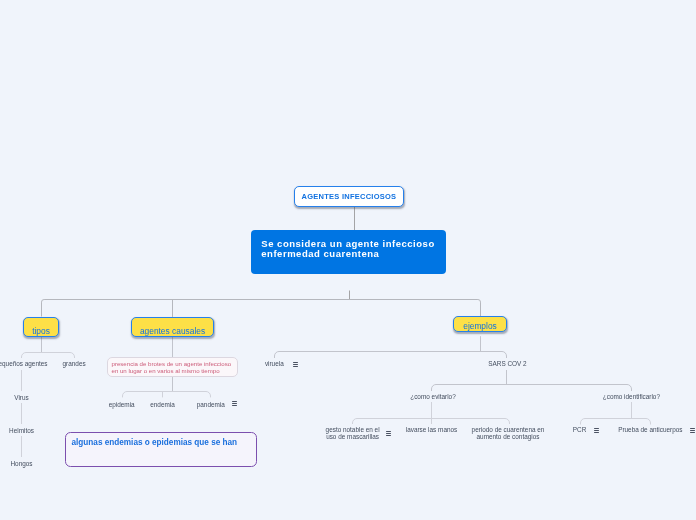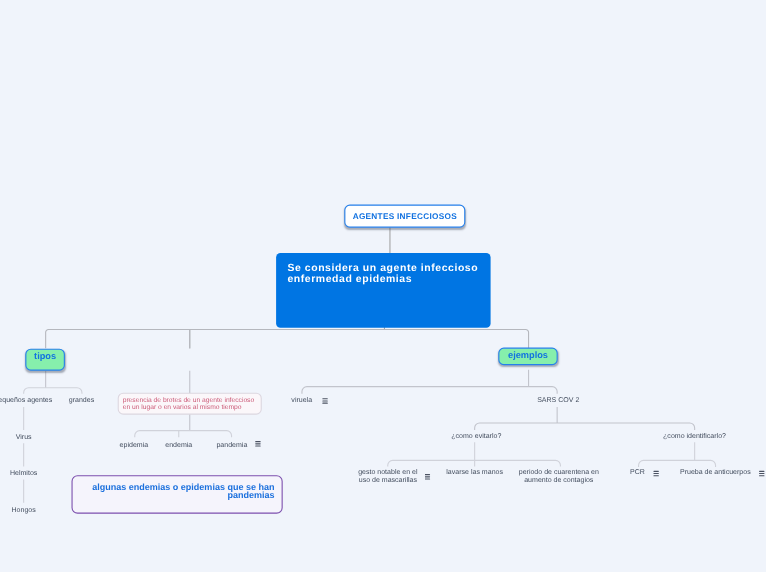--- a/index.html
+++ b/index.html
@@ -4,21 +4,21 @@
 <style>
   html,body{margin:0;padding:0;}
   body{width:696px;height:520px;background:#f0f4fb;font-family:"Liberation Sans",sans-serif;overflow:hidden;-webkit-font-smoothing:antialiased;}
   #canvas{transform:translateZ(0);}
   #canvas{position:relative;width:696px;height:520px;}
   svg#links{position:absolute;left:0;top:0;width:696px;height:520px;}
   svg#links path{fill:none;stroke-width:1;}
   .node{position:absolute;box-sizing:border-box;}
   .root{background:#fff;border:1.6px solid #2680eb;border-radius:5px;color:#1272e0;font-weight:bold;font-size:7.5px;letter-spacing:.25px;display:flex;align-items:center;justify-content:center;box-shadow:0.5px 1.5px 1.6px rgba(70,80,100,.45);}
   .bluebox{background:#0075e3;color:#fff;font-weight:bold;font-size:9.5px;letter-spacing:0.52px;line-height:10.8px;border-radius:4px;box-sizing:border-box;padding:8.5px 10.5px;}
-  .pill{background:#86efac;border:1.6px solid #2680eb;border-radius:5px;color:#1272e0;font-weight:bold;font-size:8.4px;display:flex;align-items:flex-start;justify-content:center;box-shadow:0.5px 1.5px 1.6px rgba(70,80,100,.45);}
+  .pill{background:#fde047;border:1.6px solid #2680eb;border-radius:5px;color:#1272e0;font-weight:normal;font-size:8.4px;display:flex;align-items:flex-end;justify-content:center;box-shadow:0.5px 1.5px 1.6px rgba(70,80,100,.45);}
   .plain{color:#434d5e;font-size:6.4px;text-align:center;line-height:7px;white-space:nowrap;}
   .pinkbox{background:#fbf7fa;border:1px solid #dcd7e0;border-radius:5px;color:#cc5c79;font-size:6.1px;line-height:6.8px;box-sizing:border-box;padding:3.6px 3.5px;text-align:left;}
   .purplebox{background:#f5f4fc;border:1.7px solid #7c4fae;border-radius:5.5px;color:#1a6fdd;font-weight:bold;font-size:8.2px;line-height:8.6px;box-sizing:border-box;padding:6.3px 6px;}
   .ham{position:absolute;width:5.4px;height:5.2px;}
   .ham i{display:block;height:1.2px;background:#4b5262;border-radius:.6px;margin-bottom:0.8px;}
   .ln{display:block;white-space:nowrap;}
   .root span{white-space:nowrap;}
 </style>
 </head>
 <body>
@@ -43,33 +43,36 @@
       <path d="M 21.5 358 L 21.5 357 A 4.5 4.5 0 0 1 26 352.5 L 70 352.5 A 4.5 4.5 0 0 1 74.5 357 L 74.5 358" stroke="#d0d2da"></path>
       <path d="M 122.5 397.4 L 122.5 396 A 4.5 4.5 0 0 1 127 391.5 L 206 391.5 A 4.5 4.5 0 0 1 210.5 396 L 210.5 397.4" stroke="#d0d2da"></path>
       <path d="M 162.5 391.5 L 162.5 397.4" stroke="#d0d2da"></path>
       <path d="M 274.5 358 L 274.5 356 A 4.5 4.5 0 0 1 279 351.5 L 502 351.5 A 4.5 4.5 0 0 1 506.5 356 L 506.5 358" stroke="#c2c4cc"></path>
       <path d="M 431.5 391 L 431.5 389 A 4.5 4.5 0 0 1 436 384.5 L 627 384.5 A 4.5 4.5 0 0 1 631.5 389 L 631.5 391" stroke="#c2c4cc"></path>
       <path d="M 352.5 424 L 352.5 423 A 4.5 4.5 0 0 1 357 418.5 L 505 418.5 A 4.5 4.5 0 0 1 509.5 423 L 509.5 424" stroke="#d0d2da"></path>
       <path d="M 431.5 418.5 L 431.5 424" stroke="#d0d2da"></path>
       <path d="M 580.5 424.5 L 580.5 423 A 4.5 4.5 0 0 1 585 418.5 L 646 418.5 A 4.5 4.5 0 0 1 650.5 423 L 650.5 424.5" stroke="#d0d2da"></path>
     </svg>
 
-  <div class="node root" style="left:313px;top:185.5px;width:110px;height:21px;">
+  <div class="node root" style="left:294px;top:185.5px;width:110px;height:21px;">
     <span>AGENTES INFECCIOSOS</span>
   </div>
 
-  <div class="node bluebox" style="left:250.8px;top:230px;width:195px;height:68px;">
+  <div class="node bluebox" style="left:250.8px;top:230px;width:195px;height:44px;">
     <div>
         <span class="ln">Se considera un agente infeccioso</span>
-        <span class="ln">enfermedad epidemias</span>
+        <span class="ln">enfermedad cuarentena</span>
       </div>
   </div>
 
   <div class="node pill" style="left:23px;top:316.7px;width:36px;height:20px;">
     <span>tipos</span>
+  </div>
+  <div class="node pill" style="left:131px;top:316.8px;width:83px;height:20.2px;">
+    <span>agentes causales</span>
   </div>
   <div class="node pill" style="left:453.4px;top:316.4px;width:53.2px;height:16px;">
     <span>ejemplos</span>
   </div>
 
   <div class="node plain" style="left:-27px;top:360px;width:100px;">
     <span>equeños agentes</span>
   </div>
   <div class="node plain" style="left:34.1px;top:360px;width:80px;">
     <span>grandes</span>
@@ -99,24 +102,23 @@
   </div>
   <div class="node plain" style="left:170.8px;top:401px;width:80px;">
     <span>pandemia</span>
   </div>
   <div class="ham" style="left:231.8px;top:400.8px;">
       <i></i>
       <i></i>
       <i></i>
     </div>
 
-  <div class="node purplebox" style="left:64.5px;top:431.5px;width:192px;height:35.2px;text-align:right;">
+  <div class="node purplebox" style="left:64.5px;top:431.5px;width:192px;height:35.2px;">
     <div>
         <span class="ln">algunas endemias o epidemias que se han</span>
-        <span class="ln">pandemias</span>
       </div>
   </div>
 
   <div class="node plain" style="left:234.3px;top:360px;width:80px;">
     <span>viruela</span>
   </div>
   <div class="ham" style="left:292.6px;top:361.8px;">
       <i></i>
       <i></i>
       <i></i>

